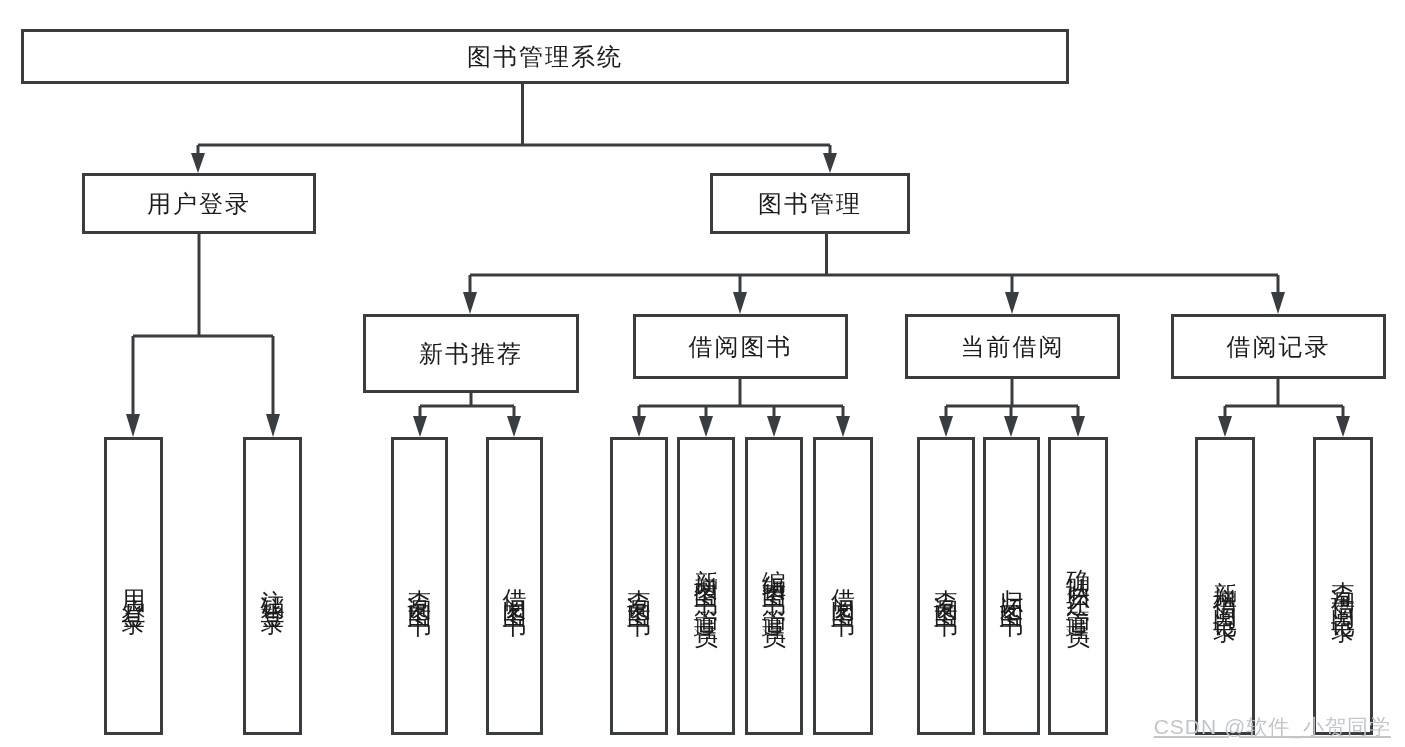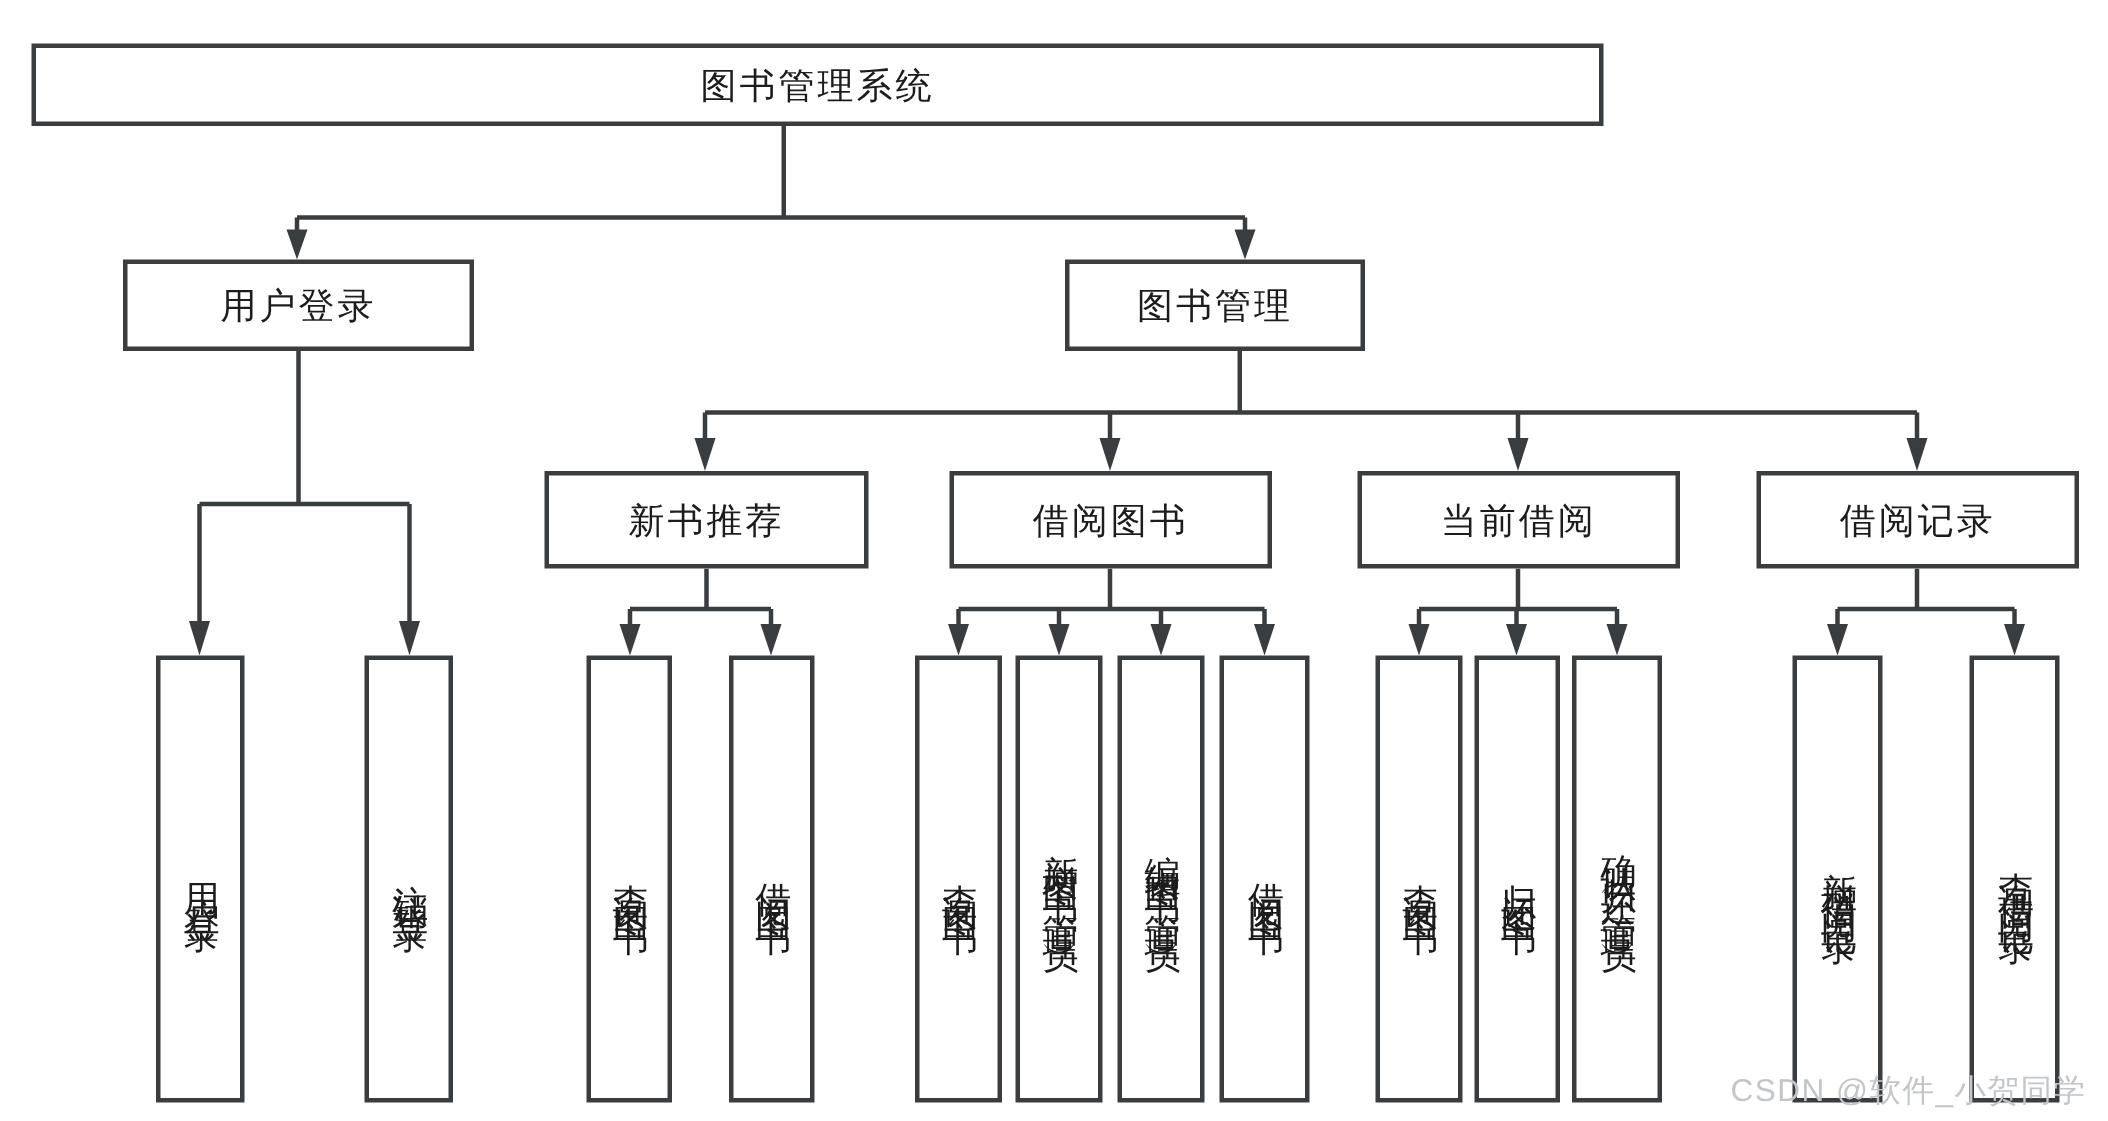--- a/index.html
+++ b/index.html
@@ -43,20 +43,21 @@
   }
   .watermark {
     position: absolute;
     right: 14px;
     bottom: 6px;
     font-size: 21px;
     color: #c2c6ca;
     letter-spacing: 1px;
     z-index: 5;
     white-space: nowrap;
+    text-decoration: underline;
   }
 </style>
 </head>
 <body>
 
 <div class="canvas">
 
   <svg class="connector-layer" viewBox="0 0 1405 747" xmlns="http://www.w3.org/2000/svg">
     <g stroke="#3a3d40" stroke-width="3" fill="none">
 
@@ -134,21 +135,21 @@
     <span class="hlabel">图书管理系统</span>
   </div>
 
   <div class="box" style="left:82px; top:173px; width:234px; height:61px;">
     <span class="hlabel">用户登录</span>
   </div>
   <div class="box" style="left:710px; top:173px; width:200px; height:61px;">
     <span class="hlabel">图书管理</span>
   </div>
 
-  <div class="box" style="left:363px; top:314px; width:216px; height:65px;font-family:Liberation Mono, monospace;">
+  <div class="box" style="left:363px; top:314px; width:216px; height:79px;font-family:Liberation Mono, monospace;">
     <span class="hlabel">新书推荐</span>
   </div>
   <div class="box" style="left:633px; top:314px; width:215px; height:65px;">
     <span class="hlabel">借阅图书</span>
   </div>
   <div class="box" style="left:905px; top:314px; width:215px; height:65px;text-align:right;">
     <span class="hlabel">当前借阅</span>
   </div>
   <div class="box" style="left:1171px; top:314px; width:215px; height:65px;">
     <span class="hlabel">借阅记录</span>

